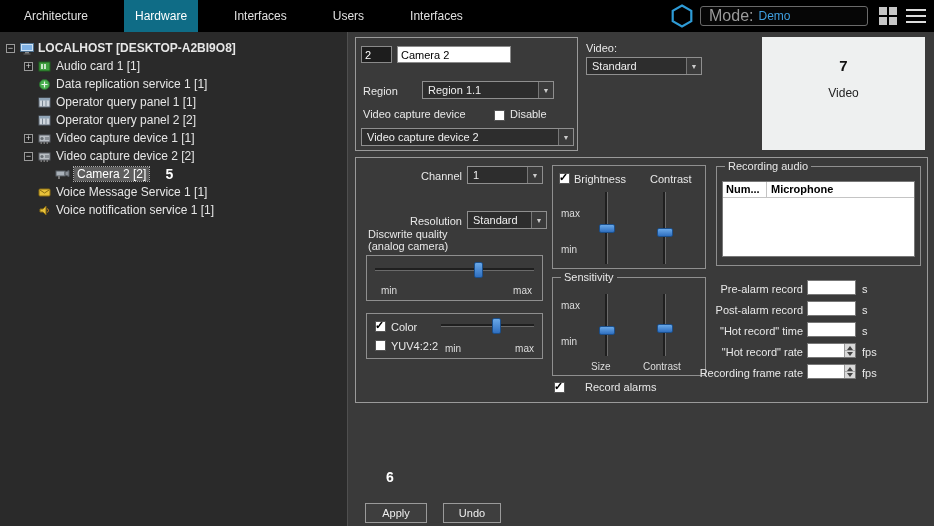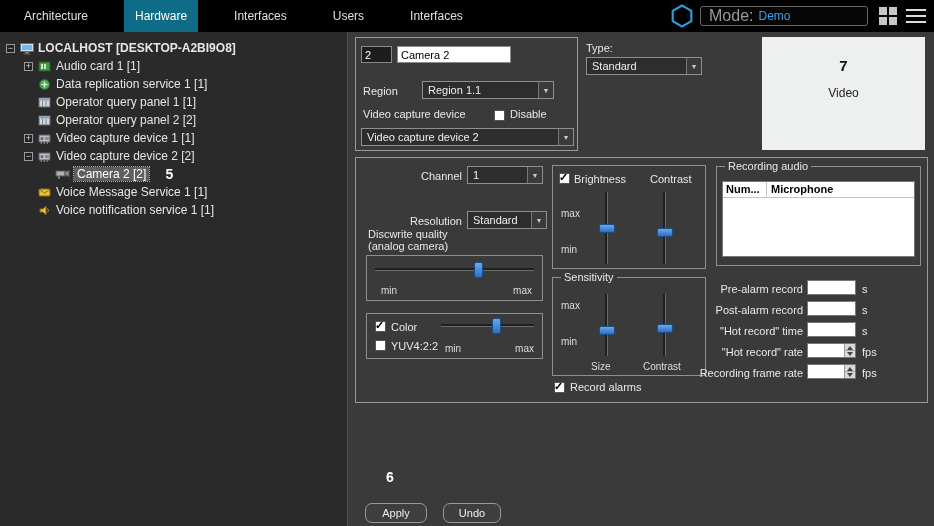--- a/index.html
+++ b/index.html
@@ -104,21 +104,21 @@
   .vtrack { position:absolute; top:0; bottom:0; left:6px; width:3px; background:#1f1f1f; border-right:1px solid #6a6a6a; }
   .vhandle { position:absolute; left:0; width:16px; height:9px; background:linear-gradient(180deg,#69a8e8,#2f6fc0);
     border:1px solid #1c4f8a; border-radius:2px; }
   .vs1 { left:46px; top:26px; height:72px; } .vs2 { left:104px; top:26px; height:72px; }
   .snbox { position:absolute; left:196px; top:119px; width:154px; height:99px; border:1px solid #8f8f8f; }
   .gbtitle { position:absolute; top:-7px; left:8px; background:#3a3a3a; padding:0 3px; font-size:11px; color:#e8e8e8; white-space:nowrap; }
   .sn-max { left:8px; top:22px; } .sn-min { left:8px; top:58px; }
   .svs1 { left:46px; top:16px; height:62px; } .svs2 { left:104px; top:16px; height:62px; }
   .sn-size { position:absolute; left:38px; top:83px; font-size:10px; color:#ddd; }
   .sn-ctr { position:absolute; left:90px; top:83px; font-size:10px; color:#ddd; }
-  .racb { position:absolute; left:198px; top:223px; display:flex; align-items:center; gap:5px; }
+  .racb { position:absolute; left:198px; top:223px; display:flex; align-items:center; gap:20px; }
   .rabox { position:absolute; left:360px; top:8px; width:205px; height:100px; border:1px solid #8f8f8f; }
   .ratable { position:absolute; left:5px; top:14px; right:5px; bottom:8px; background:#fff; border:1px solid #777;font-weight:bold; }
   .rahead { display:flex; height:16px; border-bottom:1px solid #c4c4c4; font-size:11px; color:#000; }
   .rac1 { width:44px; border-right:1px solid #c4c4c4; padding:1px 0 0 3px; }
   .rac2 { flex:1; padding:1px 0 0 4px; }
   .rfrow { position:absolute; left:294px; width:255px; height:16px; display:flex; align-items:flex-end; }
   .rf0{top:121px;} .rf1{top:142px;} .rf2{top:163px;} .rf3{top:184px;} .rf4{top:205px;}
   .rflbl { width:153px; text-align:right; font-size:11px; color:#e8e8e8; white-space:nowrap; }
   .rfin { margin-left:4px; width:49px; height:15px; position:relative; background:#fff; border:1px solid #777; flex:none; }
   .rfin input { width:100%; height:100%; border:none; background:transparent; font-size:11px; padding:0 2px; font-family:"Liberation Sans",sans-serif; }
@@ -129,21 +129,21 @@
   .spin i.up::before { top:2px; border-bottom:4px solid #444; }
   .spin i.dn::before { top:1px; border-top:4px solid #444; }
   .rfunit { margin-left:6px; font-size:11px; color:#e8e8e8; }
   
   .tabs { position:absolute; left:17px; top:371px; display:flex; }
   .tab { height:18px; line-height:17px; padding:0 7px; font-size:11px; color:#dcdcdc; background:#2e2e2e;
     border:1px solid #8a8a8a; margin-right:2px; white-space:nowrap; }
   .tab.active { background:#3a3a3a; border-top-color:#3a3a3a; position:relative; top:-1px; height:19px; color:#fff; }
   
   .f6 { position:absolute; left:38px; top:437px; }
-  .btn { position:absolute; background:#3e3e3e; border:1px solid #9a9a9a; border-radius:7px; color:#eee;
+  .btn { position:absolute; background:#3e3e3e; border:1px solid #9a9a9a; border-radius:0; color:#eee;
     font-size:11px; text-align:center; line-height:18px; }
   .applybtn { left:17px; top:471px; width:62px; height:20px; }
   .undobtn { left:95px; top:471px; width:58px; height:20px; }
 </style>
 </head>
 <body>
 
 <div class="app">
 
   <div class="topbar">
@@ -306,21 +306,21 @@
       </div>
       <span class="lbl vcdlbl">Video capture device</span>
       <span class="cb discb"></span>
       <span class="lbl dislbl">Disable</span>
       <div class="dd devdd">
         <span class="ddt">Video capture device 2</span>
         <span class="dda"></span>
       </div>
     </div>
 
-    <span class="lbl typelbl">Type:</span>
+    <span class="lbl typelbl">Video:</span>
     <div class="dd typedd">
       <span class="ddt">Standard</span>
       <span class="dda"></span>
     </div>
 
     <div class="videobox">
       <div class="vannot">7</div>
       <div class="vlabel">Video</div>
     </div>
 

